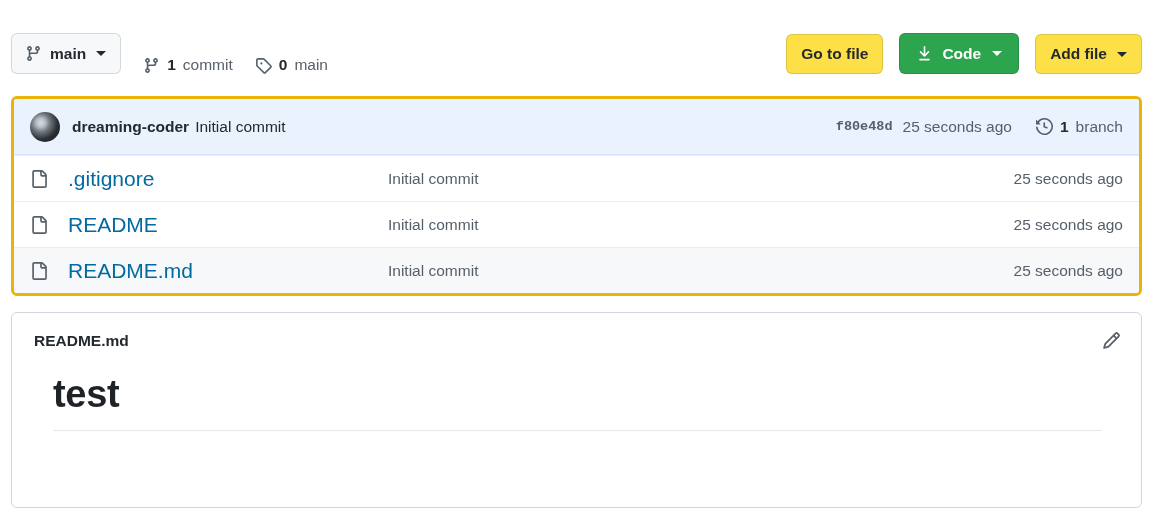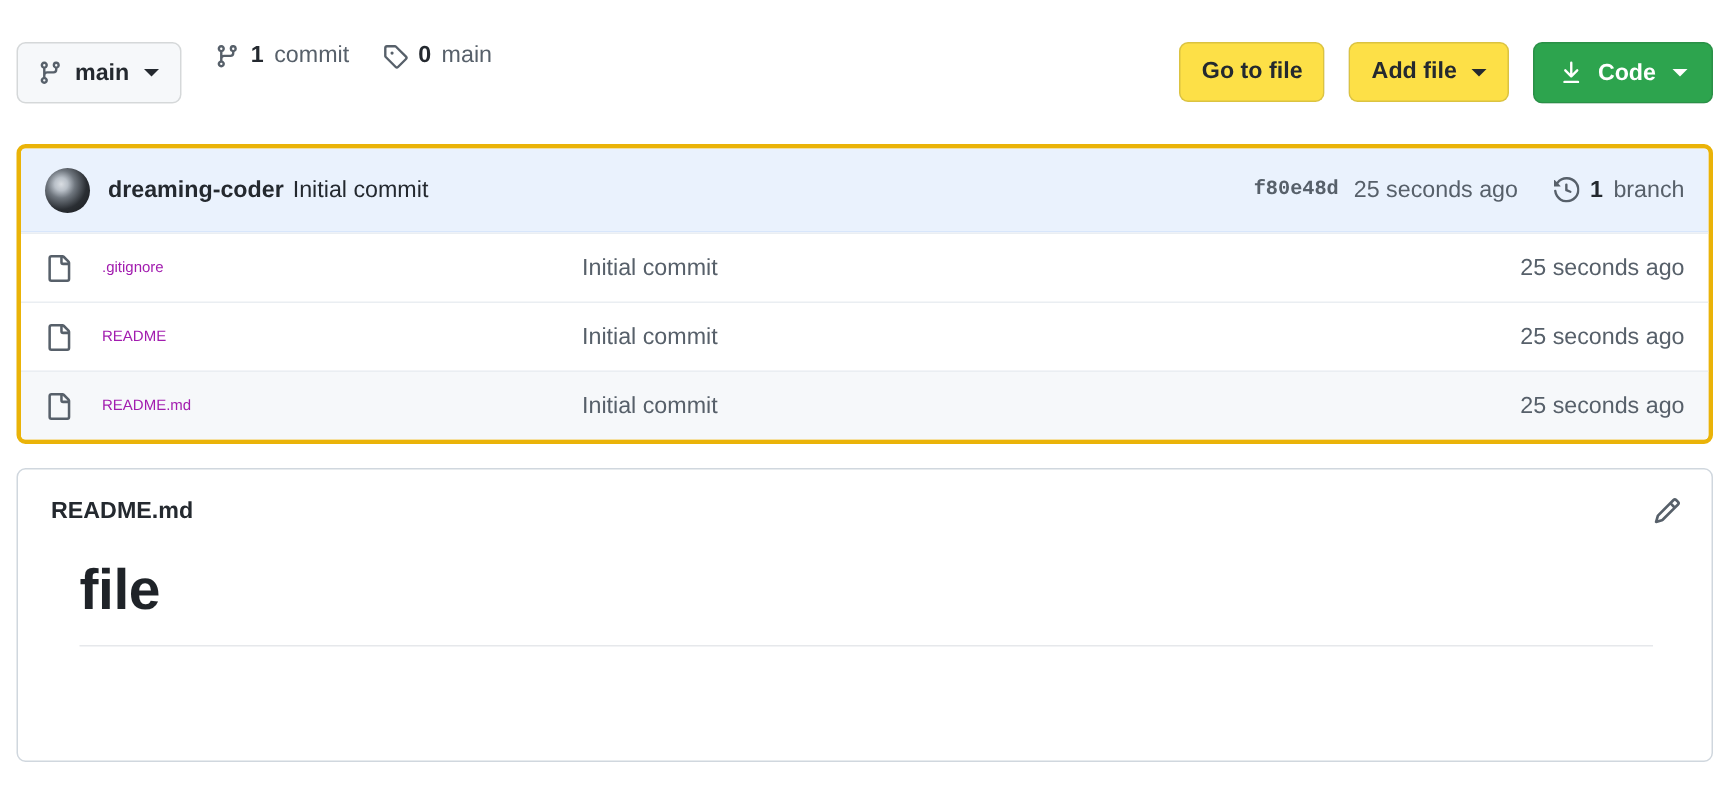--- a/index.html
+++ b/index.html
@@ -10,21 +10,21 @@
     font-family: "Liberation Sans", sans-serif;
     color: #24292f;
     -webkit-font-smoothing: antialiased;
   }
   .page { position: relative; width: 1153px; height: 523px; overflow: hidden; }
 
   
   .toolbar {
     position: absolute; left: 11px; top: 28px;
     width: 1131px; height: 46px;
-    display: flex; align-items: flex-start;
+    display: flex; align-items: flex-end;
   }
   .btn {
     display: inline-flex; align-items: center; gap: 8px;
     background: #f6f8fa;
     border: 1px solid rgba(27,31,36,0.15);
     border-radius: 6px;
     font-size: 15.5px; font-weight: bold; color: #24292f;
     padding: 0 14px; height: 40px;
     cursor: pointer; white-space: nowrap;
   }
@@ -91,21 +91,21 @@
   .filerow {
     display: flex; align-items: center;
     height: 46px; padding: 0 16px;
     border-top: 1px solid #eaeef2;
     background: #ffffff;
   }
   .filerow:first-of-type { border-top: none; }
   .filerow.hover { background: #f6f8fa; }
   .file-icon { flex: 0 0 20px; margin-right: 18px; color: #57606a; }
   .file-name {
-    font-size: 10px; color: #a21caf; cursor: pointer;
+    font-size: 21px; color: #0369a1; cursor: pointer;
     width: 320px; flex: 0 0 320px; white-space: nowrap; overflow: hidden;
   }
   .file-msg {
     font-size: 15.5px; color: #57606a; cursor: pointer;
     flex: 1 1 auto; white-space: nowrap; overflow: hidden;
   }
   .file-time {
     font-size: 15.5px; color: #57606a; text-align: right;
     flex: 0 0 200px; white-space: nowrap;
   }
@@ -170,33 +170,33 @@
       <span class="num">0</span>
       <span>main</span>
     </span>
 
     <span class="spacer"></span>
 
     <button class="btn btn-plain">
       <span>Go to file</span>
     </button>
 
-    <button class="btn btn-plain">
-      <span>Add file</span>
-      <span class="caret"></span>
-    </button>
-
     <button class="btn btn-code">
       <span>
         <svg width="17" height="17" viewBox="0 0 16 16" fill="#ffffff" aria-hidden="true">
           <path d="M7.47 10.78a.75.75 0 0 0 1.06 0l3.75-3.75a.749.749 0 1 0-1.06-1.06L8.75 8.439V1.75a.75.75 0 0 0-1.5 0v6.689L4.78 5.97a.749.749 0 1 0-1.06 1.06l3.75 3.75ZM3.75 13a.75.75 0 0 0 0 1.5h8.5a.75.75 0 0 0 0-1.5h-8.5Z"></path>
         </svg>
       </span>
       <span>Code</span>
       <span class="caret caret-w"></span>
+    </button>
+
+    <button class="btn btn-plain">
+      <span>Add file</span>
+      <span class="caret"></span>
     </button>
   </div>
 
   <div class="filespanel">
 
     <div class="commitbar">
       <div class="avatar"></div>
       <span class="commit-author">dreaming-coder</span>
       <span class="commit-msg">Initial commit</span>
       <div class="commit-right">
@@ -251,18 +251,18 @@
   <div class="readmepanel">
     <div class="readme-head">
       <span class="readme-title">README.md</span>
       <span class="edit-icon">
         <svg width="19" height="19" viewBox="0 0 16 16" fill="#57606a" aria-hidden="true">
           <path d="M11.013 1.427a1.75 1.75 0 0 1 2.474 0l1.086 1.086a1.75 1.75 0 0 1 0 2.474l-8.61 8.61c-.21.21-.47.364-.756.445l-3.251.93a.75.75 0 0 1-.927-.928l.929-3.25c.081-.286.235-.547.445-.758l8.61-8.61Zm.176 4.823L9.75 4.81l-6.286 6.287a.253.253 0 0 0-.064.108l-.558 1.953 1.953-.558a.253.253 0 0 0 .108-.064Zm1.238-3.763a.25.25 0 0 0-.354 0L10.811 3.75l1.439 1.44 1.263-1.263a.25.25 0 0 0 0-.354Z"></path>
         </svg>
       </span>
     </div>
     <div class="readme-body">
-      <div class="readme-h1">file</div>
+      <div class="readme-h1">test</div>
       <div class="readme-hr"></div>
     </div>
   </div>
 
 </div>
 
 </body></html>

